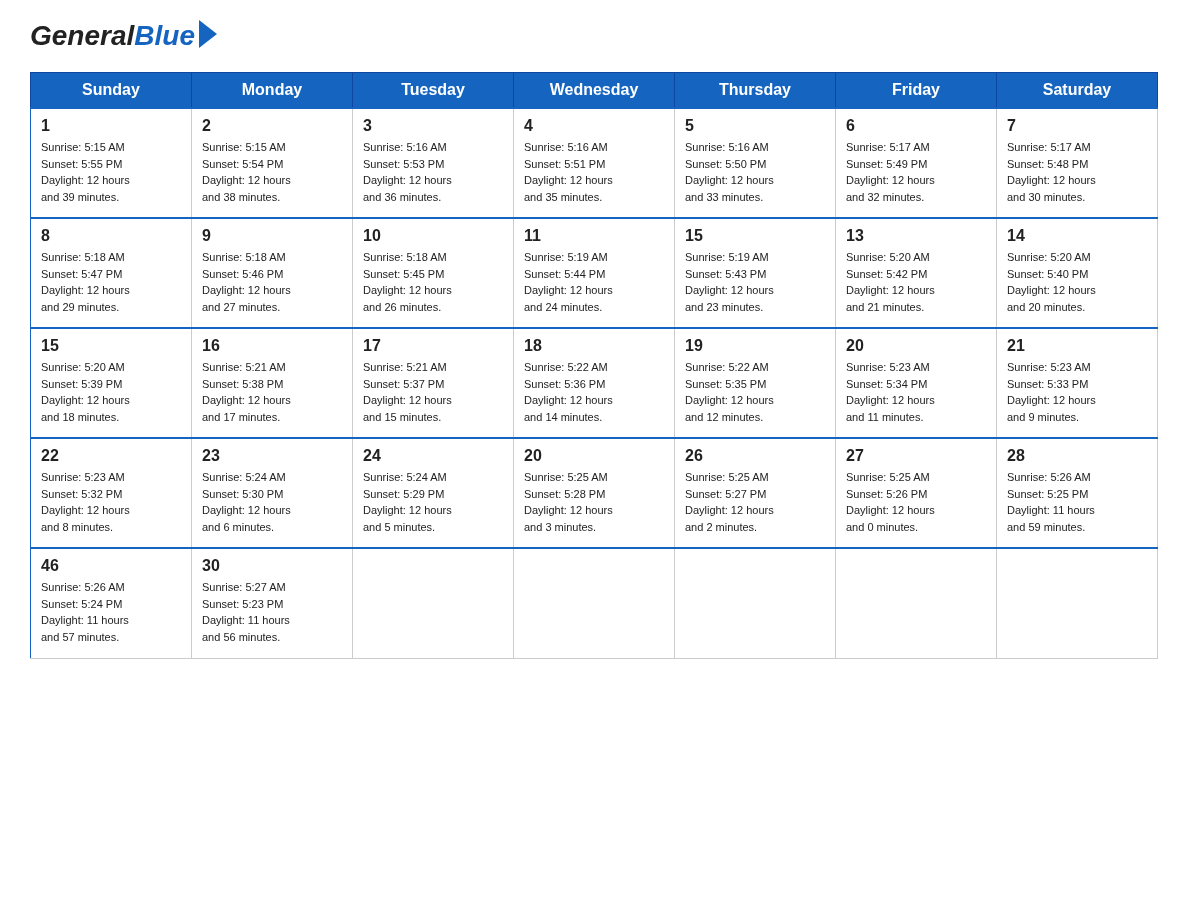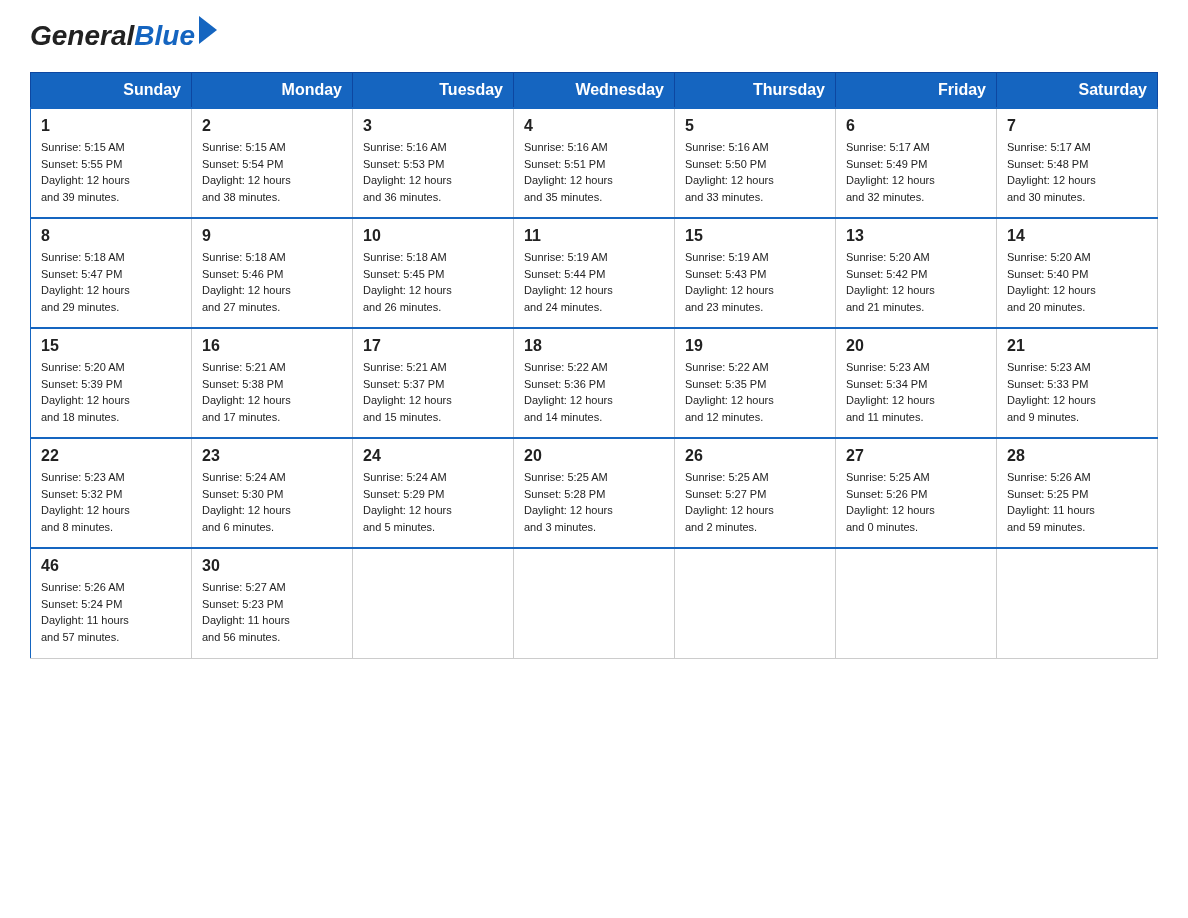--- a/index.html
+++ b/index.html
@@ -26,21 +26,21 @@
       align-items: center;
       font-size: 28px;
       font-weight: bold;
       font-style: italic;
     }
     .logo-general {
       color: #222;
     }
     .logo-blue-container {
       display: flex;
-      align-items: flex-start;
+      align-items: center;
     }
     .logo-blue {
       color: #1565c0;
       font-size: 28px;
       font-weight: bold;
     }
     .logo-arrow {
       width: 0;
       height: 0;
       border-top: 14px solid transparent;
@@ -66,21 +66,21 @@
     .calendar {
       width: 100%;
       border-collapse: collapse;
     }
     .calendar thead tr th {
       background-color: #1565c0;
       color: #fff;
       font-size: 16px;
       font-weight: bold;
       padding: 8px 10px;
-      text-align: right;
+      text-align: center;
       border: 1px solid #0d47a1;
     }
     .calendar tbody tr td {
       vertical-align: top;
       padding: 8px 10px;
       border: 1px solid #ccc;
       font-size: 13px;
       color: #222;
       width: calc(100% / 7);
       height: 110px;

